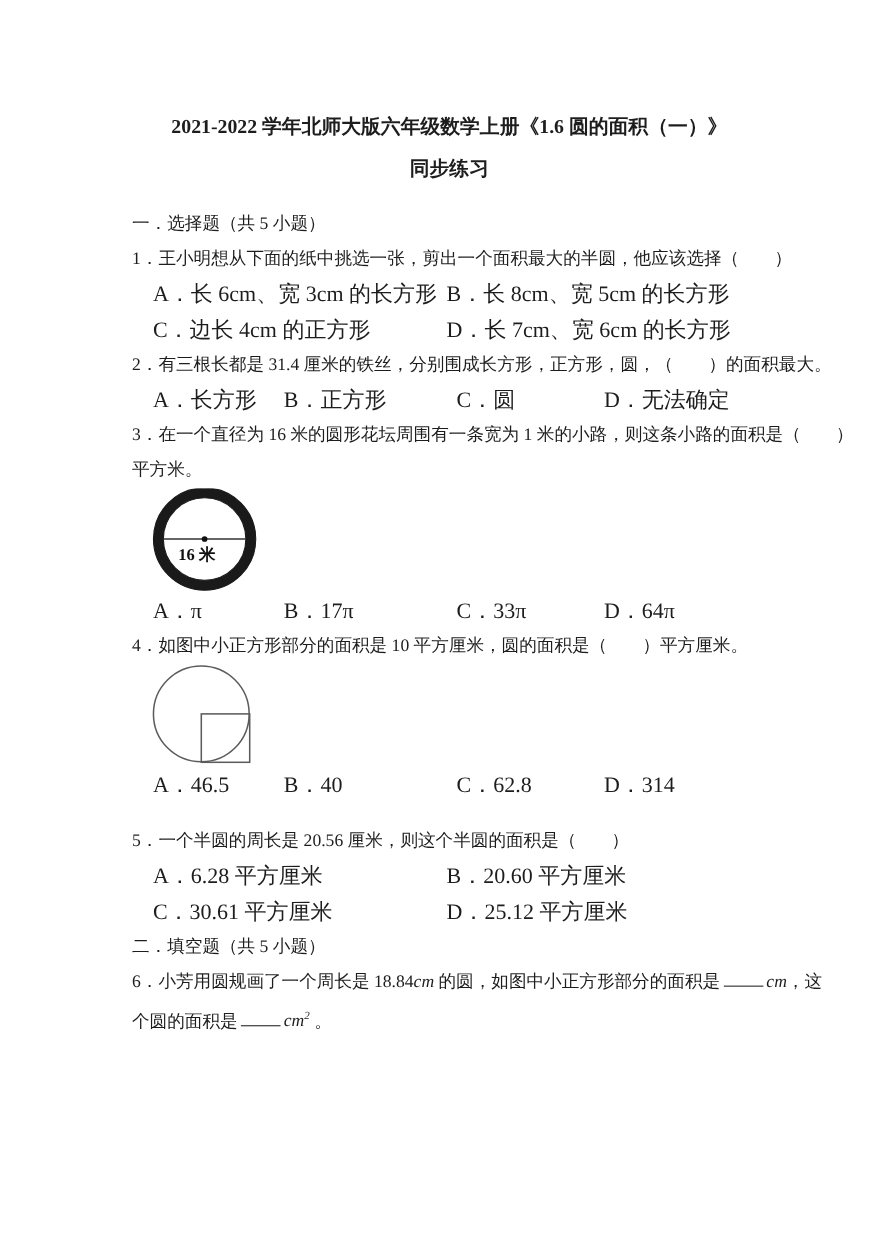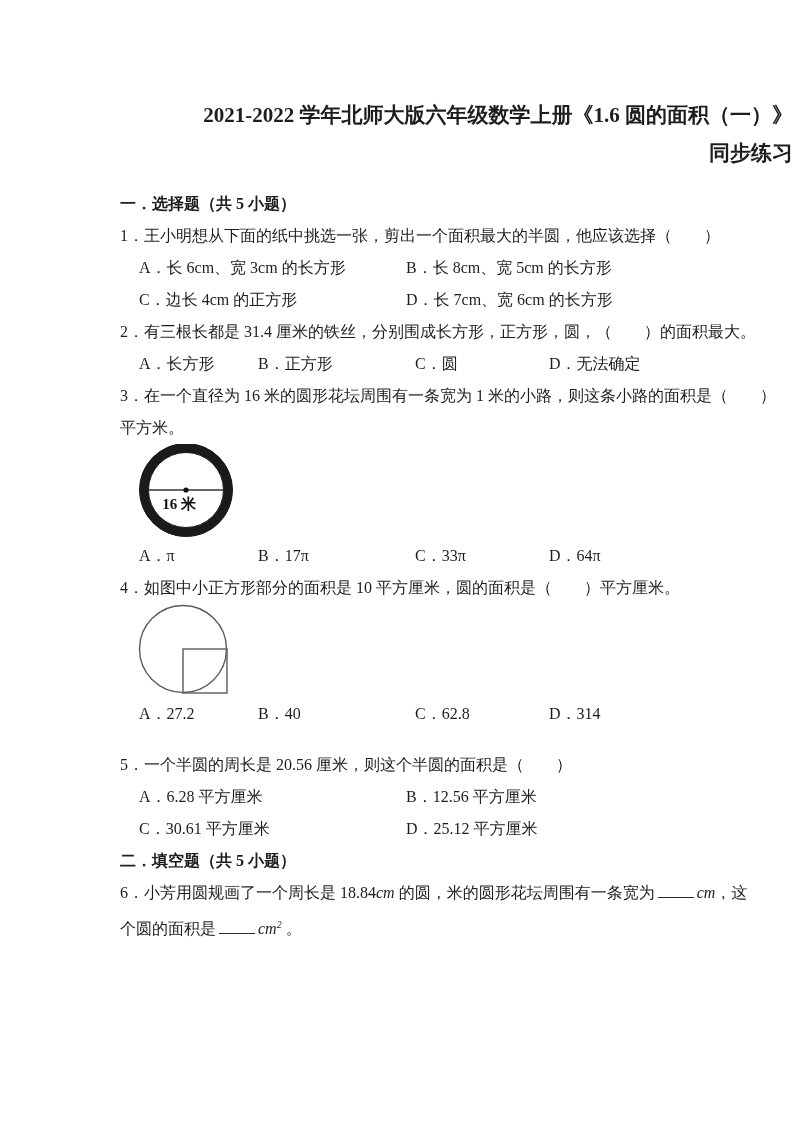--- a/index.html
+++ b/index.html
@@ -6,41 +6,41 @@
   .page{
     position:relative;
     width:793px;height:1122px;
     background:#ffffff;
     overflow:hidden;
     color:#1d1d1d;
     font-family:"Liberation Serif","DejaVu Serif",serif;
   }
   .title{
     font-weight:bold;
-    font-size:21px;
+    font-size:18px;
     line-height:38px;
-    text-align:right;
+    text-align:center;
     white-space:pre;
     margin-left:24px;
   }
   .t1{margin-top:96px;}
   .ln{
     margin-left:120px;
     font-size:16px;
     line-height:32px;
     height:32px;
     white-space:pre;
   }
-  .hd{font-weight:bold;}
+  .hd{font-weight:normal;}
   .h1m{margin-top:16px;}
   .optrow{
     position:relative;
     height:32px;
     margin-left:120px;
-    font-size:16px;
+    font-size:20px;
     line-height:32px;
     white-space:pre;
   }
   .optrow span{position:absolute;top:0;}
   .p1{left:19px}.p2{left:138px}.p3{left:295px}.p4{left:429px}
   .w1{left:19px}.w2{left:286px}
   .fig{margin-left:138px;}
   .fig1{height:96px;}
   .fig2{height:90px;}
   .m4{margin-top:4px;}
@@ -111,35 +111,35 @@
   <div class="ln">4．如图中小正方形部分的面积是 10 平方厘米，圆的面积是（　　）平方厘米。</div>
 
   <div class="fig fig2">
     <svg width="96" height="92" viewBox="0 0 96 92">
       <circle cx="45" cy="45" r="43.5" fill="none" stroke="#5c5c5c" stroke-width="1.4"></circle>
       <rect x="45" y="45" width="44" height="44" fill="none" stroke="#5c5c5c" stroke-width="1.4"></rect>
     </svg>
   </div>
 
   <div class="optrow m4">
-    <span class="p1">A．27.2</span>
+    <span class="p1">A．46.5</span>
     <span class="p2">B．40</span>
     <span class="p3">C．62.8</span>
     <span class="p4">D．314</span>
   </div>
 
   <div class="ln m6">5．一个半圆的周长是 20.56 厘米，则这个半圆的面积是（　　）</div>
   <div class="optrow">
     <span class="w1">A．6.28 平方厘米</span>
-    <span class="w2">B．12.56 平方厘米</span>
+    <span class="w2">B．20.60 平方厘米</span>
   </div>
   <div class="optrow">
     <span class="w1">C．30.61 平方厘米</span>
     <span class="w2">D．25.12 平方厘米</span>
   </div>
 
   <div class="ln hd">二．填空题（共 5 小题）</div>
 
-  <div class="ln"><span>6．小芳用圆规画了一个周长是 18.84</span><span class="it">cm</span><span> 的圆，米的圆形花坛周围有一条宽为</span><span class="bl"></span><span class="it">cm</span><span>，这</span></div>
+  <div class="ln"><span>6．小芳用圆规画了一个周长是 18.84</span><span class="it">cm</span><span> 的圆，如图中小正方形部分的面积是</span><span class="bl"></span><span class="it">cm</span><span>，这</span></div>
   <div class="ln"><span>个圆的面积是</span><span class="bl"></span><span class="it"><span>cm</span><sup>2</sup></span><span> 。</span></div>
 
 
 </div>
 
 </body></html>

